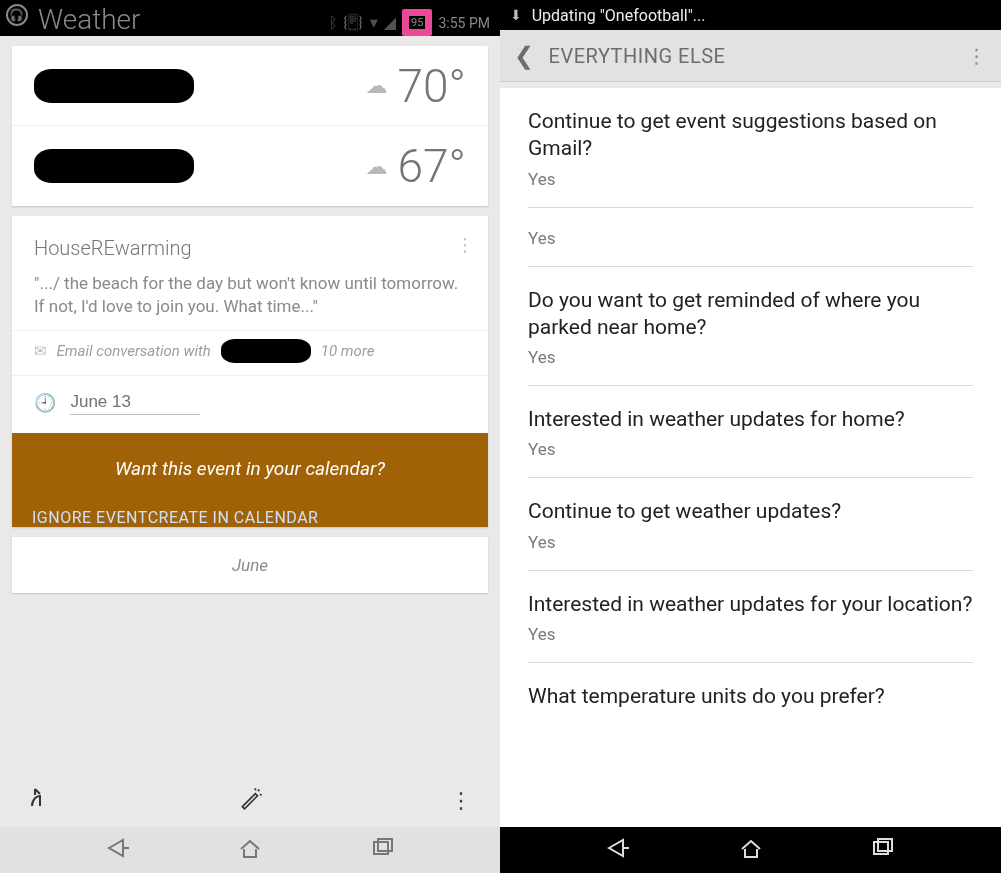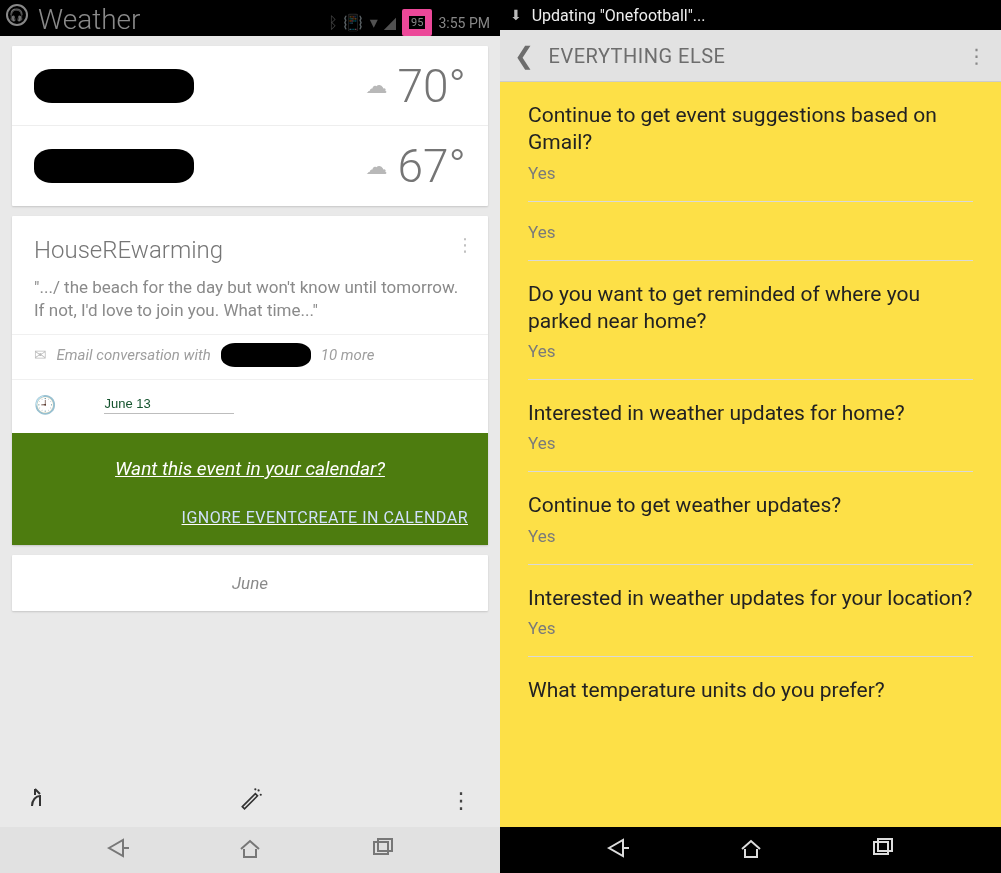--- a/index.html
+++ b/index.html
@@ -68,21 +68,21 @@
     margin-right: 10px;
   }
   .weather-row .temp {
     font-size: 46px;
     font-weight: 300;
     color: #757575;
   }
 
   .event-card { position: relative; }
   .event-heading {
-    font-size: 24px;
+    font-size: 20px;
     color: #757575;
     font-weight: 300;
     padding: 20px 22px 12px;
   }
   .event-menu {
     position: absolute; top: 18px; right: 14px;
     color: #bdbdbd; font-size: 18px;
   }
   .event-body {
     padding: 0 22px 12px;
@@ -106,42 +106,39 @@
     display: flex;
     align-items: center;
     gap: 14px;
     padding: 14px 22px 18px;
     color: #757575;
     font-size: 17px;
   }
   .date-row .clock-ic { color:#9e9e9e; font-size:18px; }
   .date-row .date-input {
     border: none; border-bottom: 1px solid #bdbdbd;
-    font-size: 13px; color: #14532d;
+    font-size: 17px; color: #737373;
     width: 130px; background: transparent;
     padding: 2px 0;
-    margin-left: 34px;
   }
 
   .blue-panel {
-    background: #4d7c0f;
+    background: #a16207;
     color: #fff;
     padding: 24px 20px 0;
-    text-decoration: underline;
   }
   .blue-panel .prompt {
     text-align: center;
     font-style: italic;
     font-size: 19px;
     margin-bottom: 28px;
   }
   .blue-actions {
     display: flex;
-    justify-content: flex-end;
-    padding-bottom: 18px;
+    justify-content: flex-start;
   }
   .blue-actions .act {
     color: #cfe0fb;
     font-size: 16px;
     letter-spacing: 0.5px;
   }
 
   .more-card {
     text-align: center;
     padding: 18px 0;
@@ -199,24 +196,25 @@
     padding: 0 14px;
     color: #6d6d6d;
     font-size: 20px;
     letter-spacing: 0.5px;
     position: relative;
   }
   .header-right .back { font-size: 24px; margin-right: 14px; color:#6d6d6d;}
   .header-right .menu { position:absolute; right:14px; color:#888; font-size:20px;}
 
   .settings-list {
-    background: #fde047;
+    background: #ffffff;
     height: calc(873px - 30px - 52px - 46px);
     overflow: hidden;
     padding: 0 28px;
+    margin-top: 6px;
   }
   .setting-item {
     padding: 20px 0 18px;
     border-bottom: 1px solid #d9d9d9;
   }
   .setting-item .q {
     font-size: 21px;
     color: #222;
     line-height: 1.3;
     margin-bottom: 6px;

